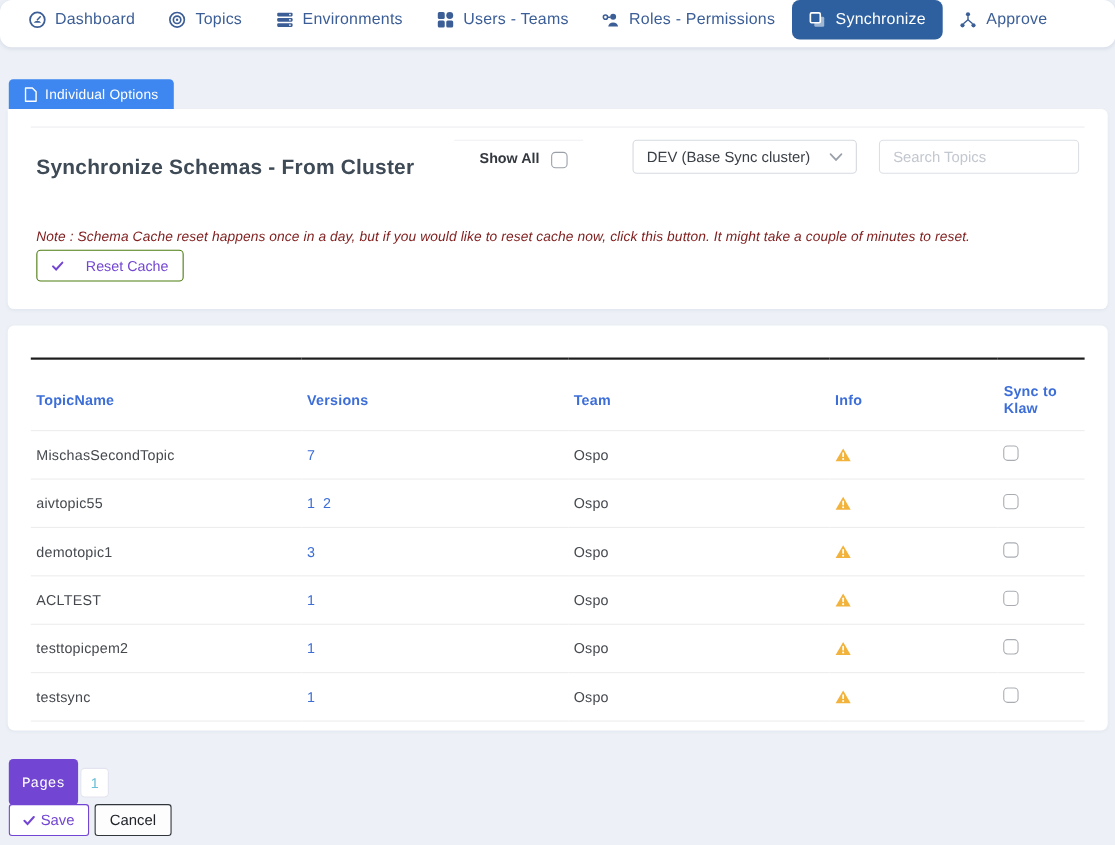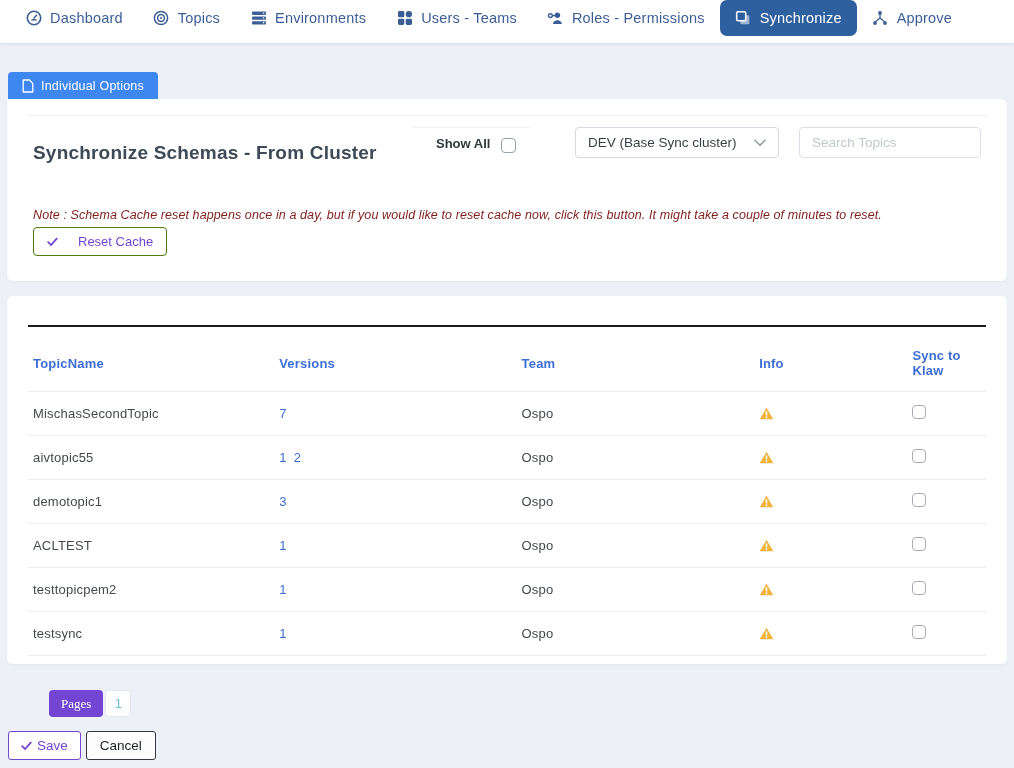--- a/index.html
+++ b/index.html
@@ -9,20 +9,21 @@
     background:#edf1f7;
     font-family:"Liberation Sans", sans-serif;
     -webkit-font-smoothing:antialiased;
   }
 
   
   .topnav {
     position:absolute; top:0; left:0; width:1014px; height:43px;
     background:#ffffff; box-shadow:0 1px 4px rgba(20,40,90,0.10);
     z-index:5;
+    border-radius:11px;
   }
   .nav-items { display:flex; align-items:flex-start; padding-left:10px; }
   .nav-item {
     display:flex; align-items:center; gap:8px; height:36px; padding:0 15px;
     color:#3c5e97; font-size:14.5px; font-weight:500; letter-spacing:0.2px;
     border-radius:7px; cursor:pointer; white-space:nowrap;
   }
   .nav-item.active { background:#2e5f9e; color:#ffffff; }
   .nav-ic { display:inline-flex; width:17px; height:17px; align-items:center; justify-content:center; }
   .nav-ic svg { width:16px; height:16px; display:block; }
@@ -107,23 +108,23 @@
   .version-link { color:#3d6ed8; text-decoration:none; margin-right:7px; cursor:pointer; }
   .warn-ic svg { width:15px; height:13px; display:block; }
   .sync-box {
     appearance:none; -webkit-appearance:none; width:14px; height:14px; margin:0;
     border:1px solid #a9adb3; border-radius:4px; background:#fff; cursor:pointer;
   }
 
   
   .pages-row { position:absolute; left:8px; top:690px; display:flex; align-items:center; }
   .pages-btn {
-    height:27px; display:inline-flex; align-items:center; padding:0 12px;
+    height:42px; display:inline-flex; align-items:center; padding:0 12px;
     background:#7246d2; color:#fff; font-size:13px; border-radius:4px;
-    border:none; cursor:pointer; font-family:Liberation Serif, serif;margin-left:41px;
+    border:none; cursor:pointer; font-family:Liberation Mono, monospace;
   }
   .page-num {
     height:27px; min-width:26px; margin-left:2px; display:inline-flex;
     align-items:center; justify-content:center; background:#fff;
     border:1px solid #e4e4f0; border-radius:4px; color:#6ac0d6;
     font-size:13px; cursor:pointer;
   }
   .actions-row { position:absolute; left:8px; top:731px; display:flex; align-items:center; gap:5px; }
   .save-btn {
     height:29px; display:inline-flex; align-items:center; gap:5px; padding:0 12px;

